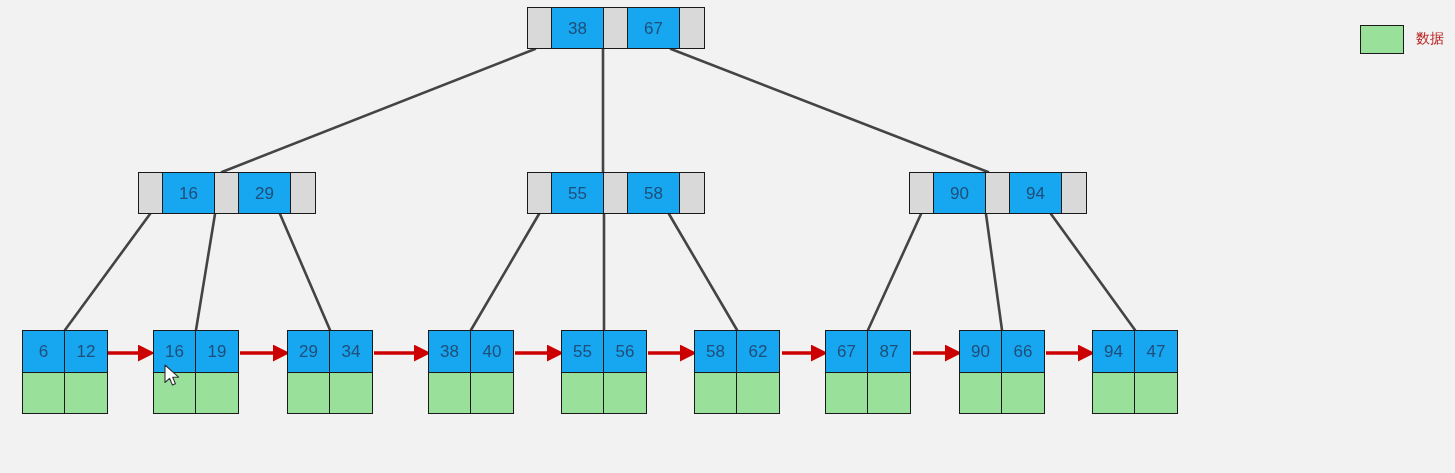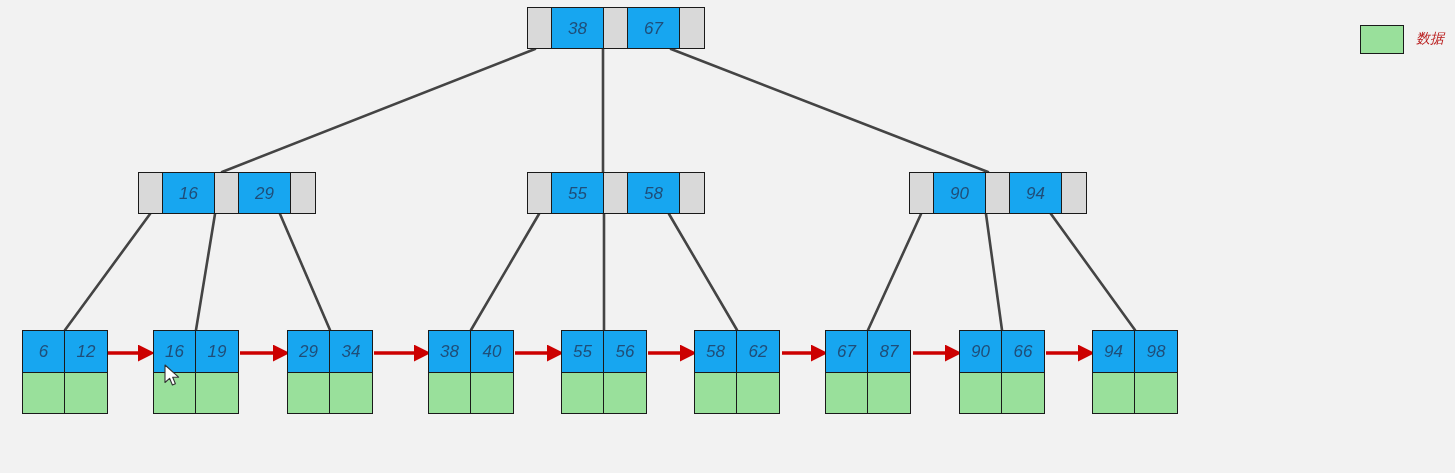--- a/index.html
+++ b/index.html
@@ -13,21 +13,20 @@
     height: 473px;
     position: relative;
     overflow: hidden;
     font-family: "Liberation Sans", "DejaVu Sans", sans-serif;
   }
   #canvas {
     position: absolute;
     left: 0; top: 0;
     width: 1455px;
     height: 332px;
-    font-style: italic;
   }
   .edges {
     position: absolute;
     left: 0; top: 0;
     width: 1455px;
     height: 473px;
     pointer-events: none;
   }
   
   .node {
@@ -287,21 +286,21 @@
     </div>
     <div class="leaf-row data">
       <div class="leaf-cell"></div>
       <div class="leaf-cell"></div>
     </div>
   </div>
 
   <div class="leaf" style="left:1092px; top:330px;">
     <div class="leaf-row keys">
       <div class="leaf-cell">94</div>
-      <div class="leaf-cell">98</div>
+      <div class="leaf-cell">47</div>
     </div>
     <div class="leaf-row data">
       <div class="leaf-cell"></div>
       <div class="leaf-cell"></div>
     </div>
   </div>
 
   <div id="legend">
     <div class="legend-row">
       <div class="legend-swatch" style="background:#99e09b;"></div>

